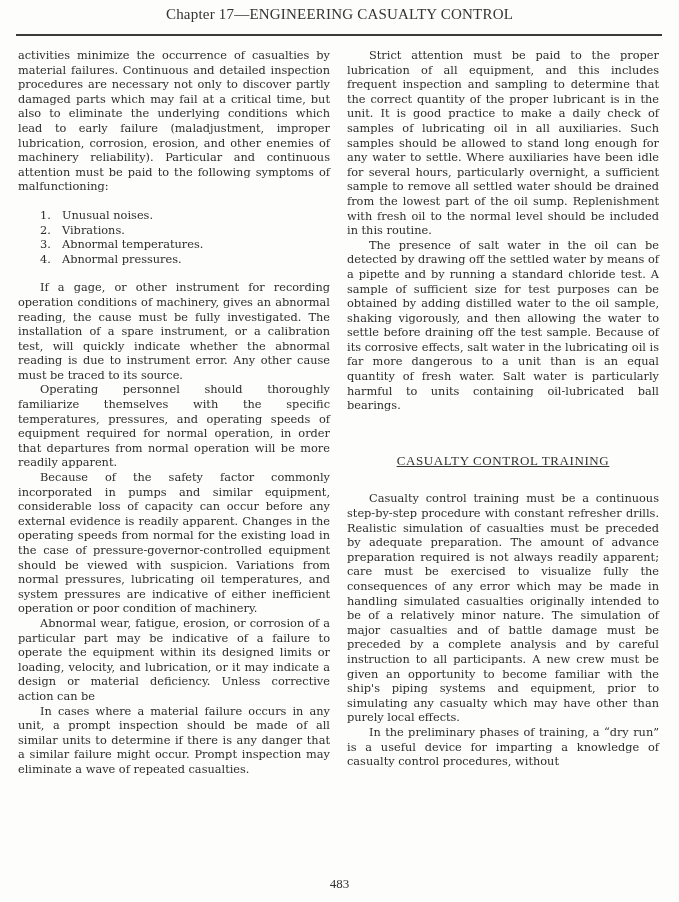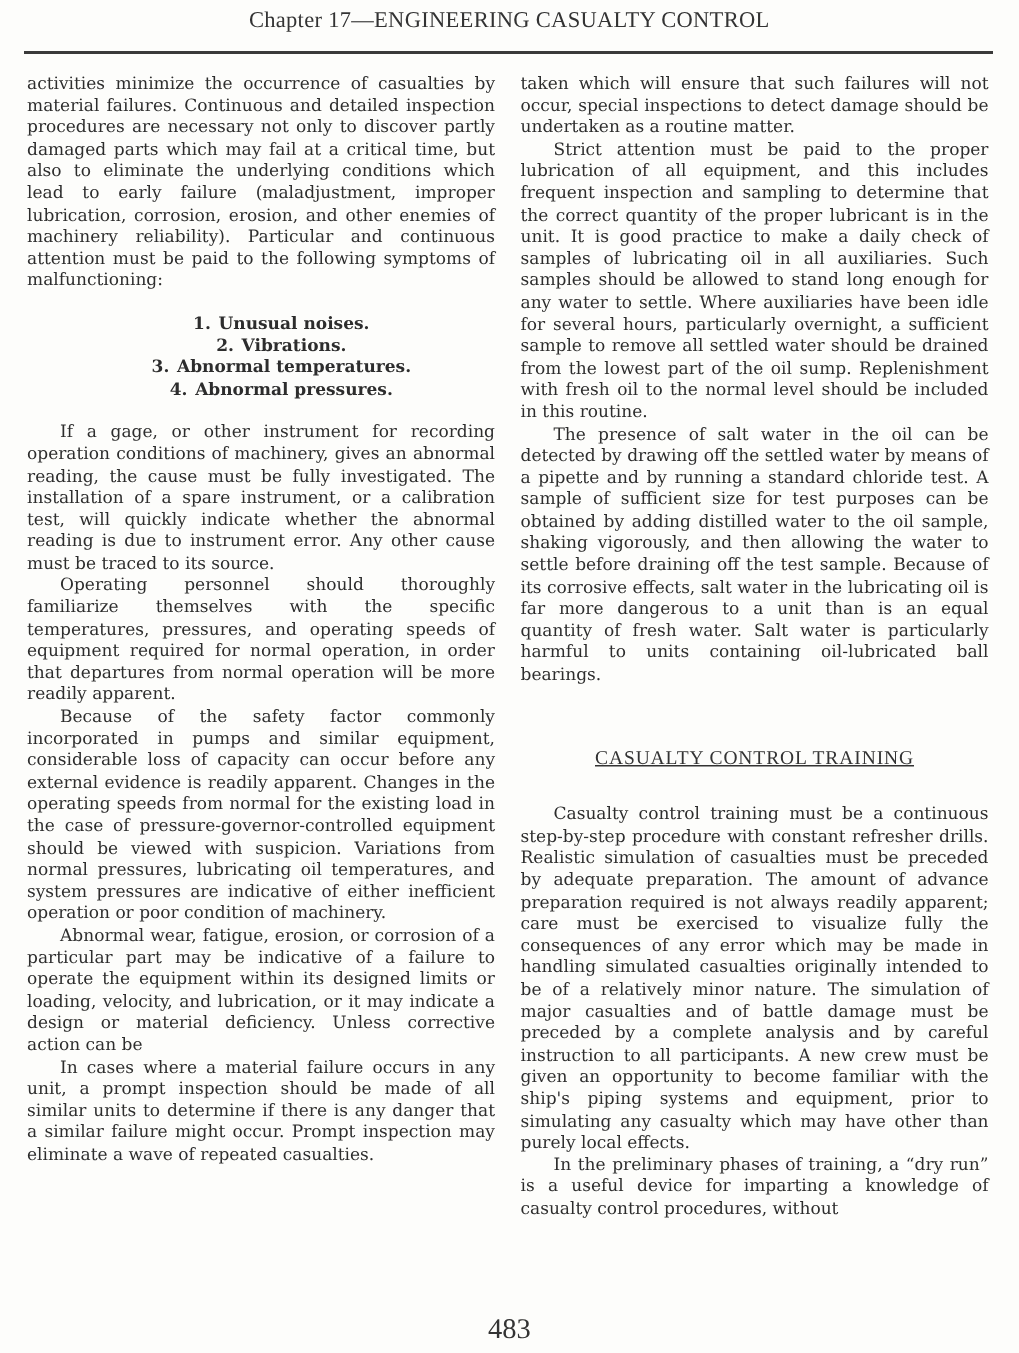--- a/index.html
+++ b/index.html
@@ -52,22 +52,21 @@
       text-indent: 22px;
     }
     .column p.noindent { text-indent: 0; }
     ol.symptoms {
       list-style: none;
       margin: 14px 0 14px 22px;
       padding: 0;
     }
     ol.symptoms li {
       margin: 0;
-      text-align: center;
-      font-weight: bold;
+      text-align: left;
     }
     ol.symptoms .num {
       display: inline-block;
       width: 22px;
     }
     .section-heading {
       text-align: center;
       font-family: "Liberation Serif", serif;
       font-size: 13px;
       letter-spacing: 0.6px;
@@ -75,21 +74,21 @@
       color: #333;
       text-decoration: underline;
     }
     .page-number {
       position: absolute;
       top: 876px;
       left: 0;
       width: 679px;
       text-align: center;
       font-family: "Liberation Serif", serif;
-      font-size: 19px;
+      font-size: 13px;
       color: #333;
     }
   </style>
 </head>
 <body>
 
 <div class="page-header">Chapter 17—ENGINEERING CASUALTY CONTROL</div>
 <div class="header-rule"></div>
 
 <div class="column col-left">
@@ -103,21 +102,20 @@
   </ol>
 
   <p>If a gage, or other instrument for recording operation conditions of machinery, gives an abnormal reading, the cause must be fully investigated. The installation of a spare instrument, or a calibration test, will quickly indicate whether the abnormal reading is due to instrument error. Any other cause must be traced to its source.</p>
   <p>Operating personnel should thoroughly familiarize themselves with the specific temperatures, pressures, and operating speeds of equipment required for normal operation, in order that departures from normal operation will be more readily apparent.</p>
   <p>Because of the safety factor commonly incorporated in pumps and similar equipment, considerable loss of capacity can occur before any external evidence is readily apparent. Changes in the operating speeds from normal for the existing load in the case of pressure-governor-controlled equipment should be viewed with suspicion. Variations from normal pressures, lubricating oil temperatures, and system pressures are indicative of either inefficient operation or poor condition of machinery.</p>
   <p>Abnormal wear, fatigue, erosion, or corrosion of a particular part may be indicative of a failure to operate the equipment within its designed limits or loading, velocity, and lubrication, or it may indicate a design or material deficiency. Unless corrective action can be</p>
   <p>In cases where a material failure occurs in any unit, a prompt inspection should be made of all similar units to determine if there is any danger that a similar failure might occur. Prompt inspection may eliminate a wave of repeated casualties.</p>
 </div>
 
 <div class="column col-right">
-  <p class="noindent">taken which will ensure that such failures will not occur, special inspections to detect damage should be undertaken as a routine matter.</p>
   <p>Strict attention must be paid to the proper lubrication of all equipment, and this includes frequent inspection and sampling to determine that the correct quantity of the proper lubricant is in the unit. It is good practice to make a daily check of samples of lubricating oil in all auxiliaries. Such samples should be allowed to stand long enough for any water to settle. Where auxiliaries have been idle for several hours, particularly overnight, a sufficient sample to remove all settled water should be drained from the lowest part of the oil sump. Replenishment with fresh oil to the normal level should be included in this routine.</p>
   <p>The presence of salt water in the oil can be detected by drawing off the settled water by means of a pipette and by running a standard chloride test. A sample of sufficient size for test purposes can be obtained by adding distilled water to the oil sample, shaking vigorously, and then allowing the water to settle before draining off the test sample. Because of its corrosive effects, salt water in the lubricating oil is far more dangerous to a unit than is an equal quantity of fresh water. Salt water is particularly harmful to units containing oil-lubricated ball bearings.</p>
 
   <div class="section-heading">CASUALTY CONTROL TRAINING</div>
 
   <p>Casualty control training must be a continuous step-by-step procedure with constant refresher drills. Realistic simulation of casualties must be preceded by adequate preparation. The amount of advance preparation required is not always readily apparent; care must be exercised to visualize fully the consequences of any error which may be made in handling simulated casualties originally intended to be of a relatively minor nature. The simulation of major casualties and of battle damage must be preceded by a complete analysis and by careful instruction to all participants. A new crew must be given an opportunity to become familiar with the ship's piping systems and equipment, prior to simulating any casualty which may have other than purely local effects.</p>
   <p>In the preliminary phases of training, a “dry run” is a useful device for imparting a knowledge of casualty control procedures, without</p>
 </div>
 
 <div class="page-number">483</div>

